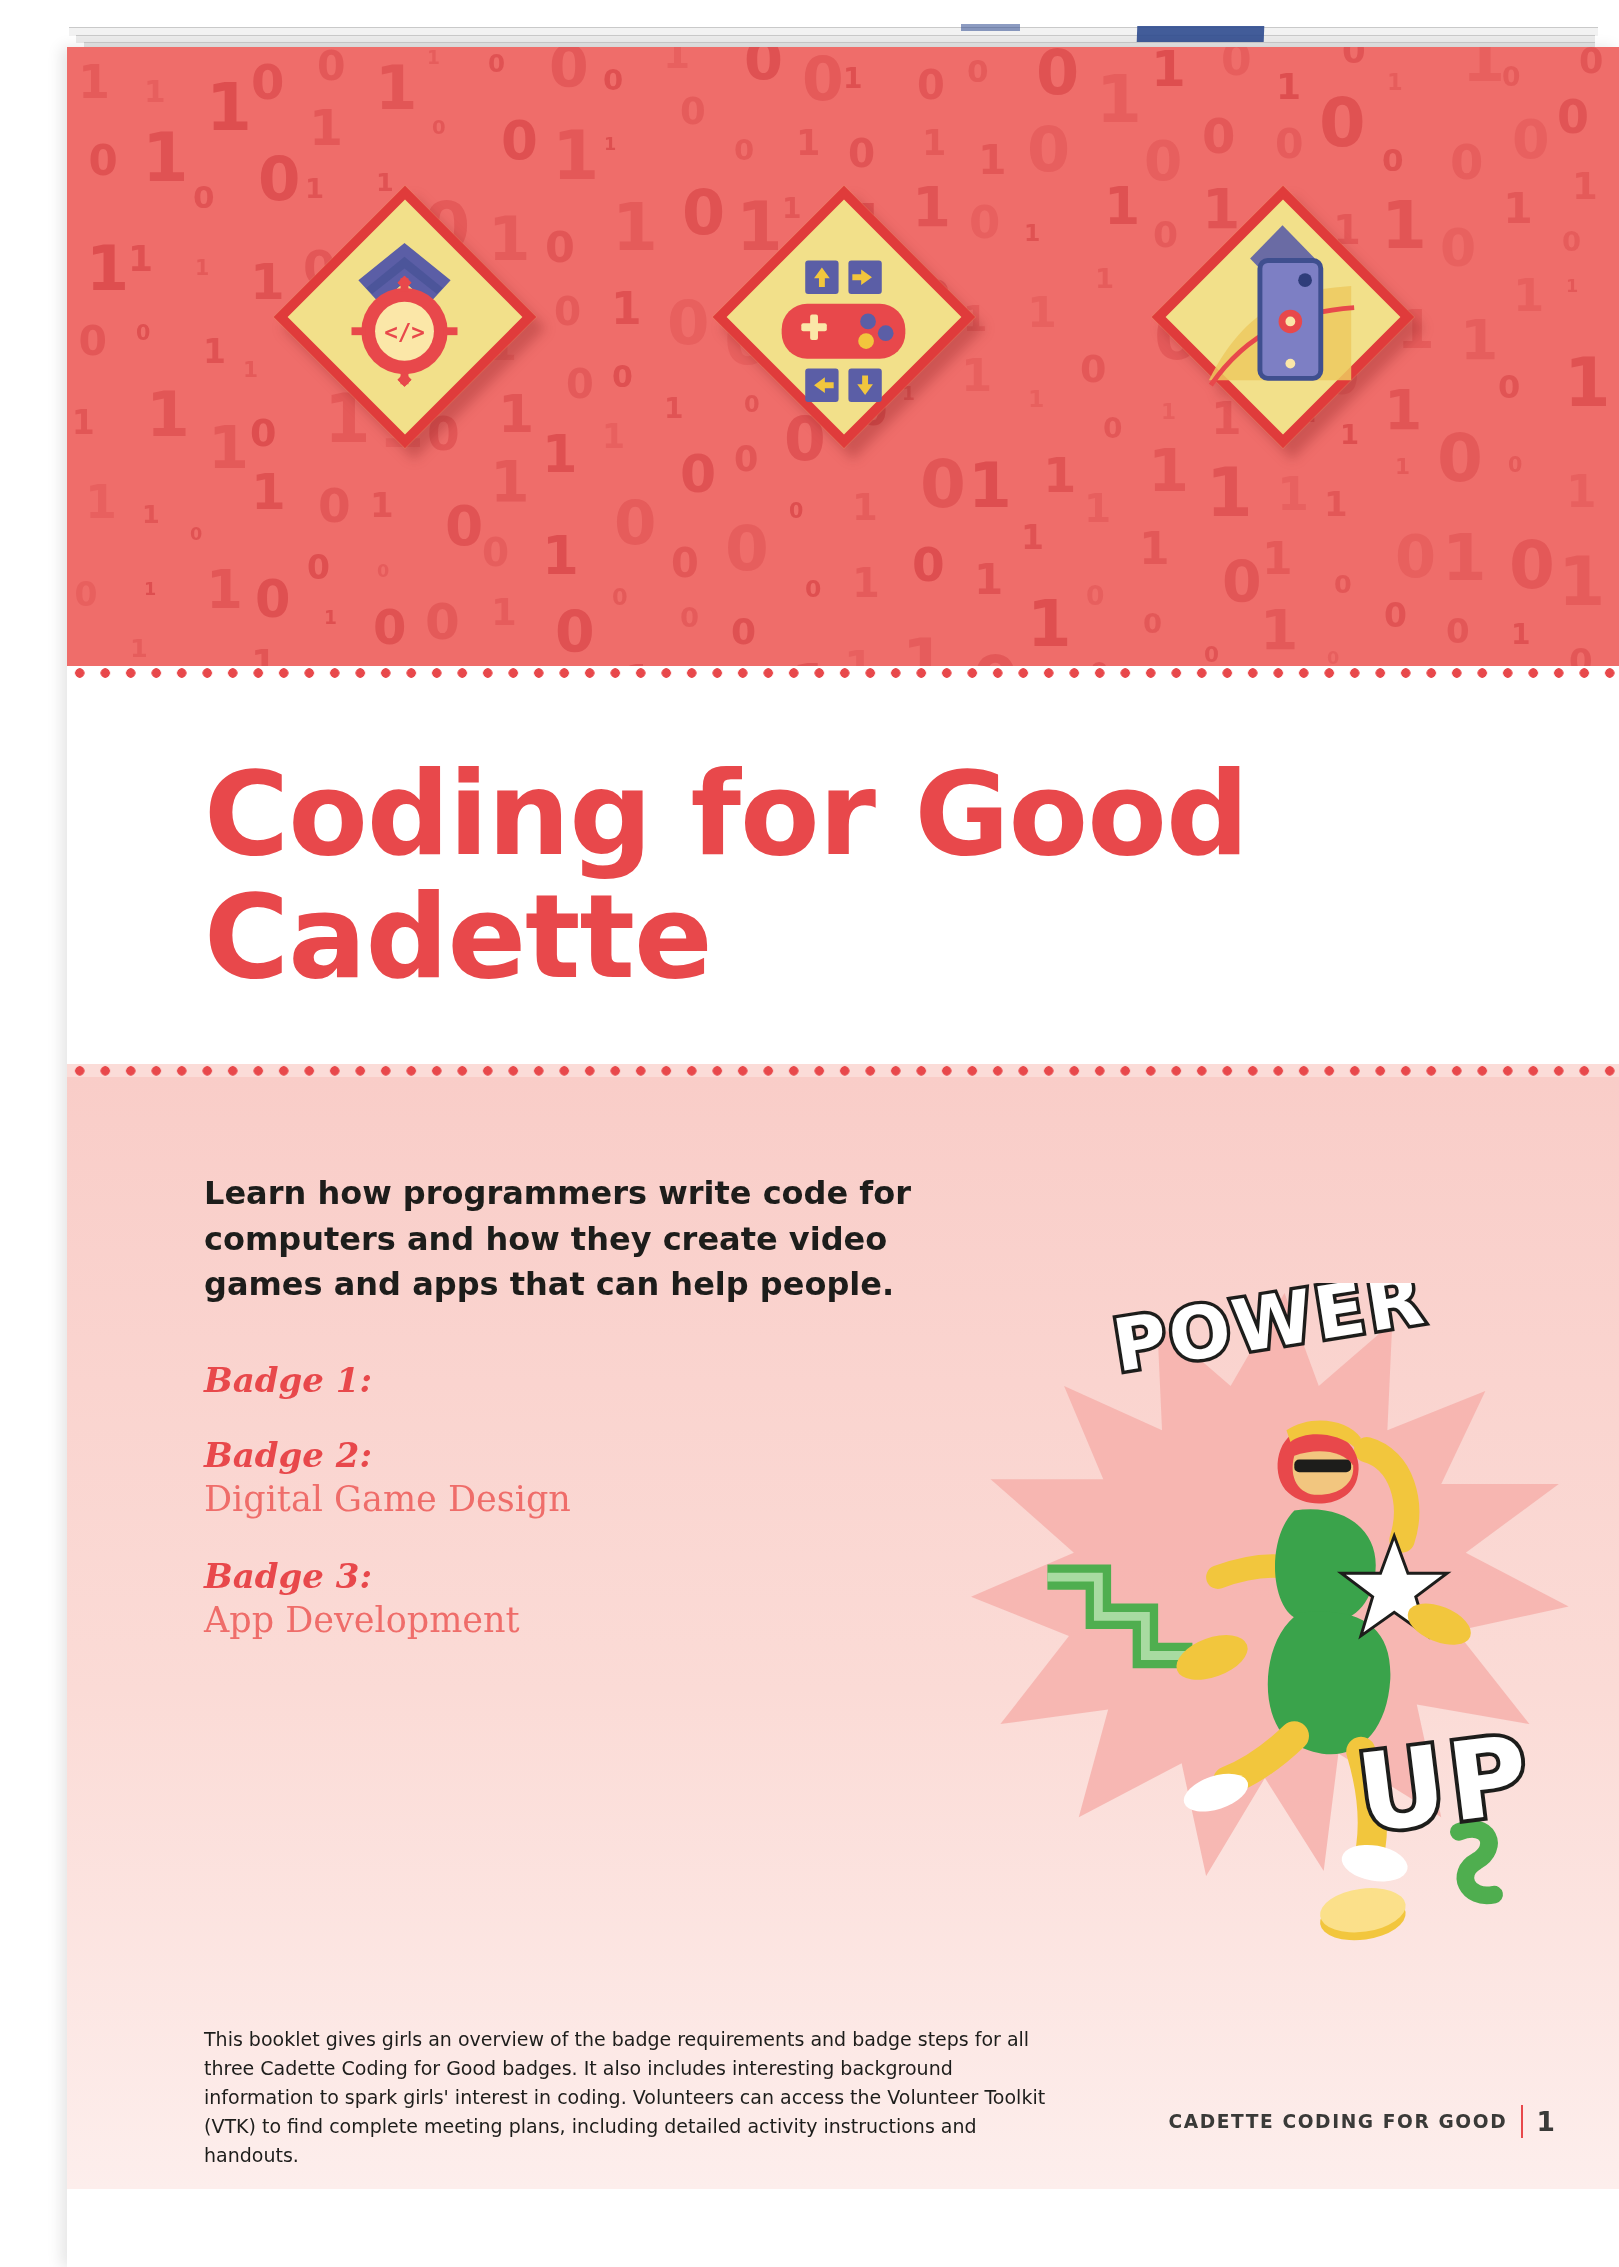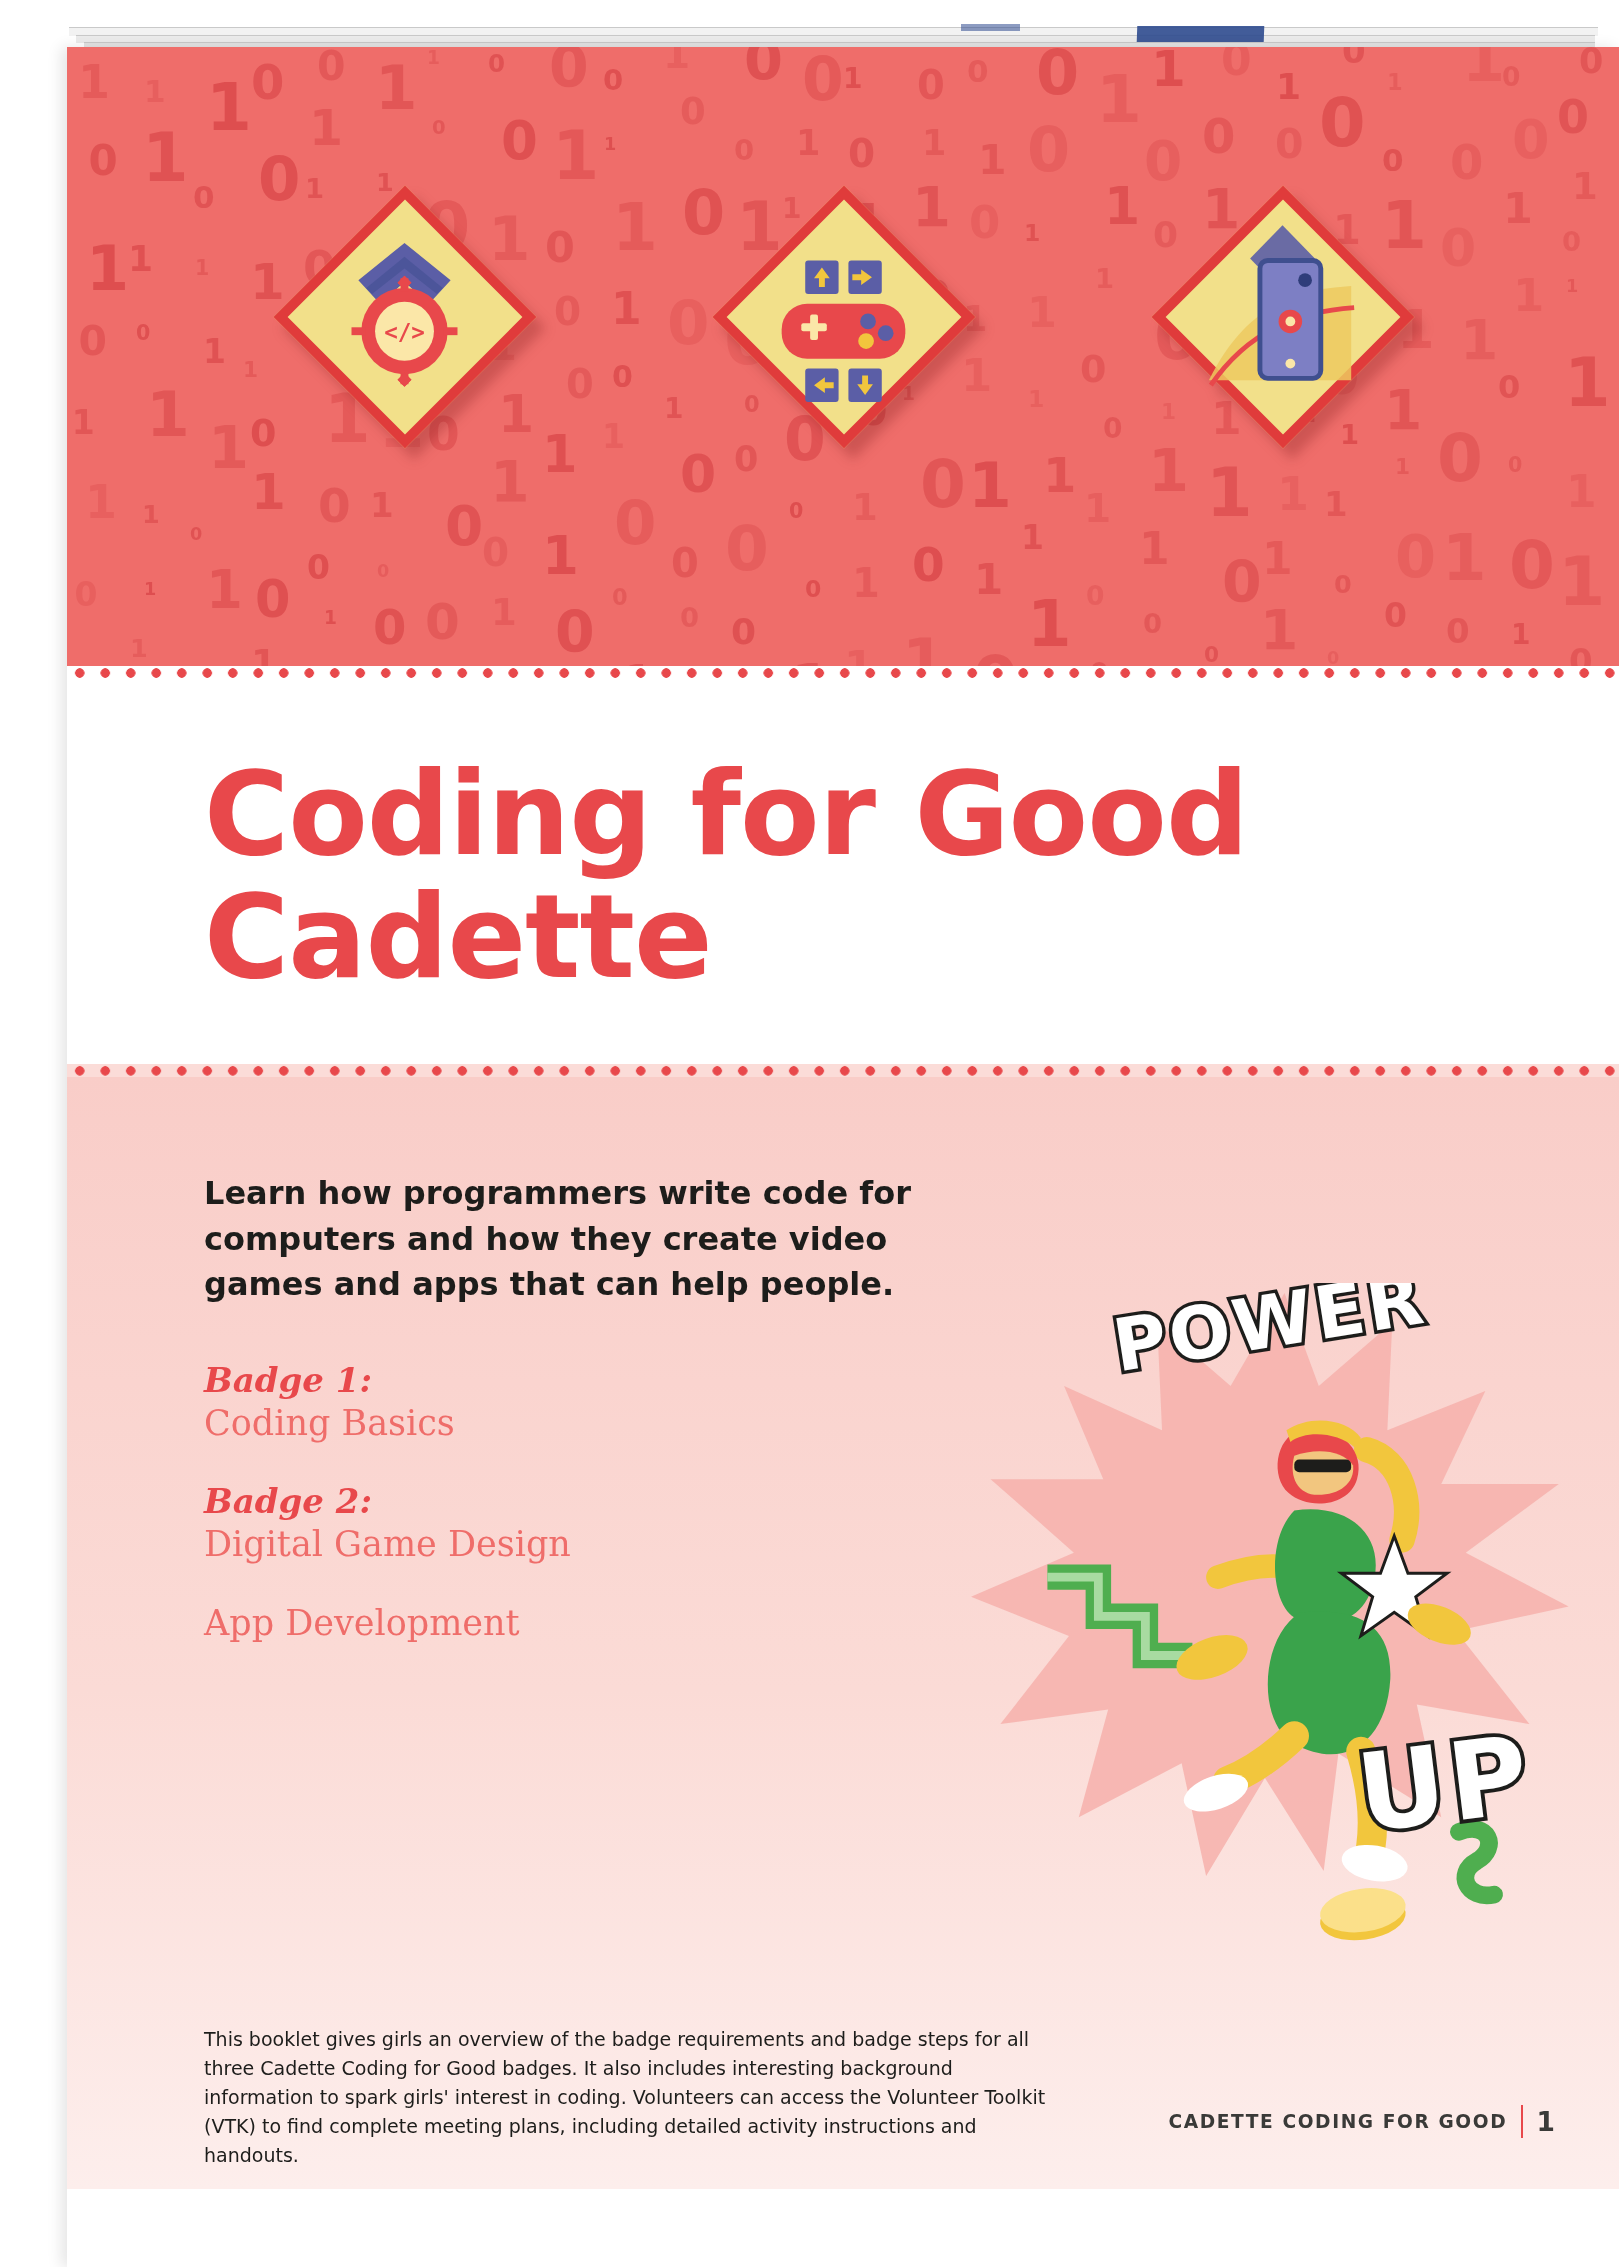--- a/index.html
+++ b/index.html
@@ -518,27 +518,27 @@
 
     <div class="dotted on-pink"></div>
 
     <div class="lower">
 
       <div class="lower-inner">
         <p class="lede">Learn how programmers write code for computers and how they create video games and apps that can help people.</p>
 
         <div class="badge-entry">
           <div class="num">Badge 1:</div>
-          <div class="name">Coding Basics</div>
         </div>
         <div class="badge-entry">
           <div class="num">Badge 2:</div>
           <div class="name">Digital Game Design</div>
         </div>
         <div class="badge-entry">
+          <div class="num">Badge 3:</div>
           <div class="name">App Development</div>
         </div>
       </div>
 
       <svg class="illo" viewBox="0 0 640 760">
 
         <polygon points="320,10 355,105 430,40 425,150 525,110 480,205 600,205 505,275 610,330 495,355 570,450 455,430 480,545 375,480 360,600 300,505 240,605 215,490 110,545 140,435 30,450 100,360 0,320 105,275 20,200 135,200 95,105 195,150 190,40 265,105" fill="#f6b0ab" opacity=".85"></polygon>
 
         <g transform="translate(150,90) rotate(-9)">
           <text x="0" y="0" font-family="DejaVu Sans, sans-serif" font-size="74" font-weight="700" fill="#ffffff" stroke="#1d1d1b" stroke-width="7" paint-order="stroke" letter-spacing="3">POWER</text>

